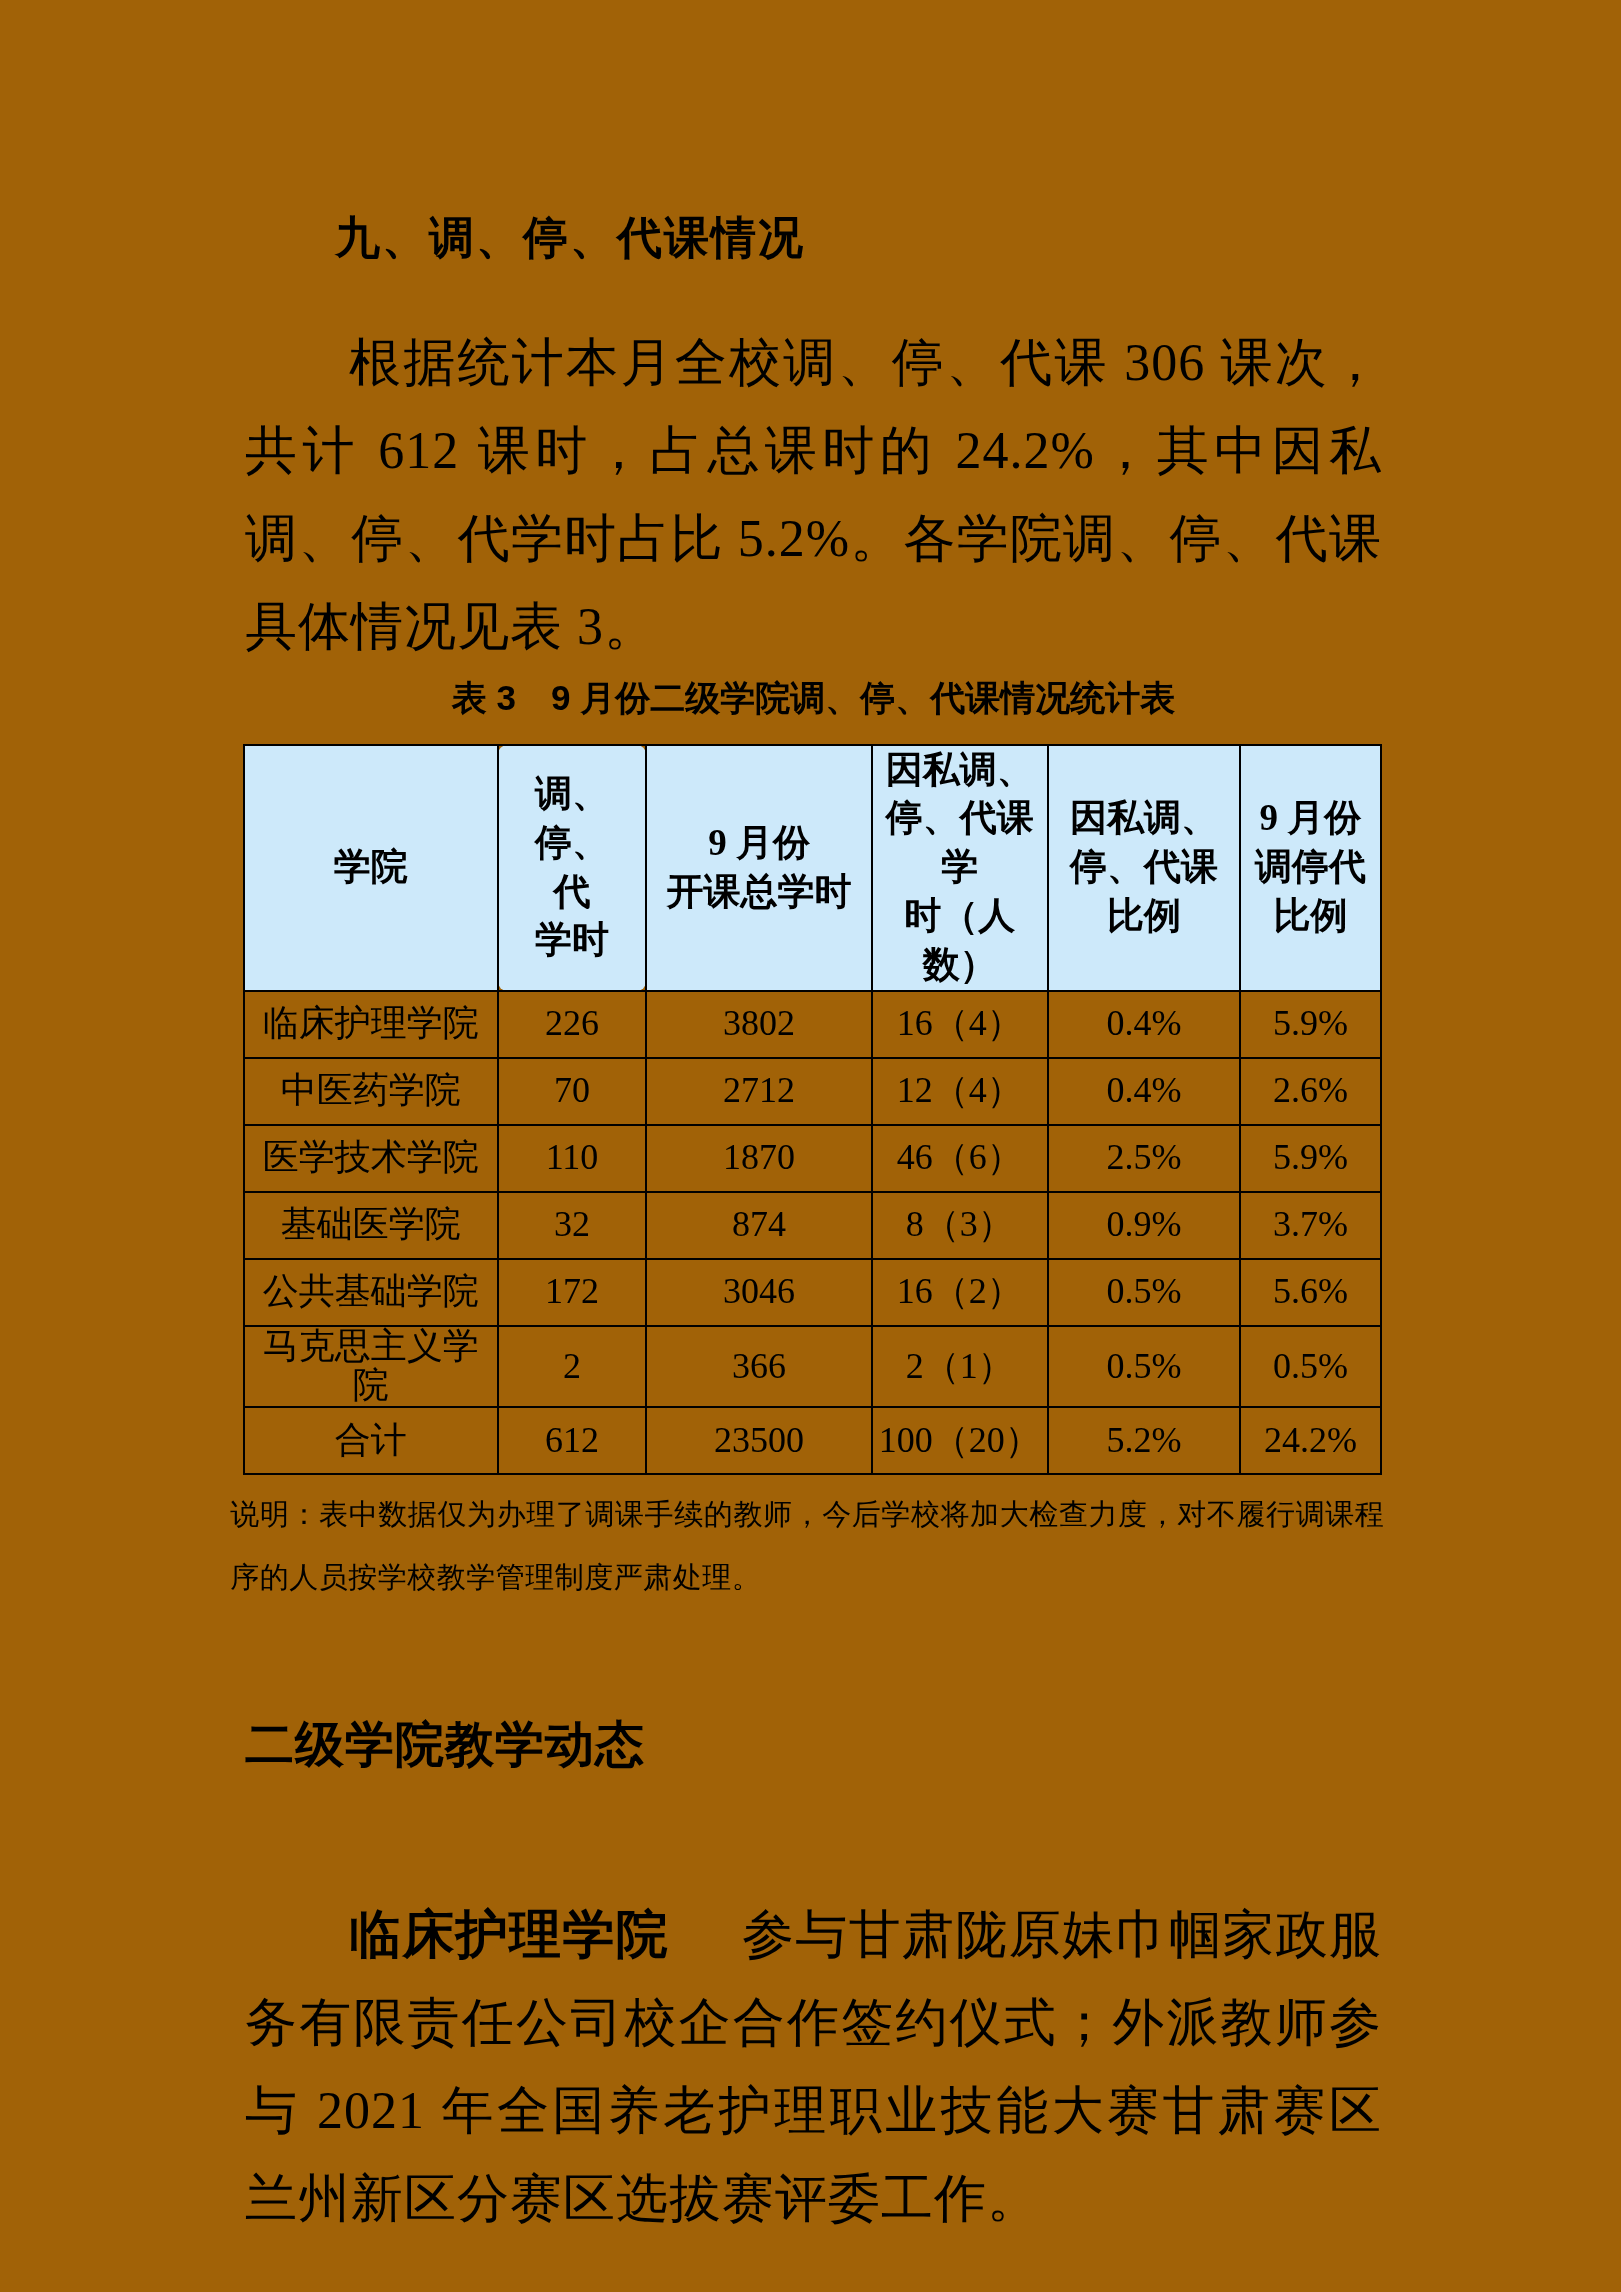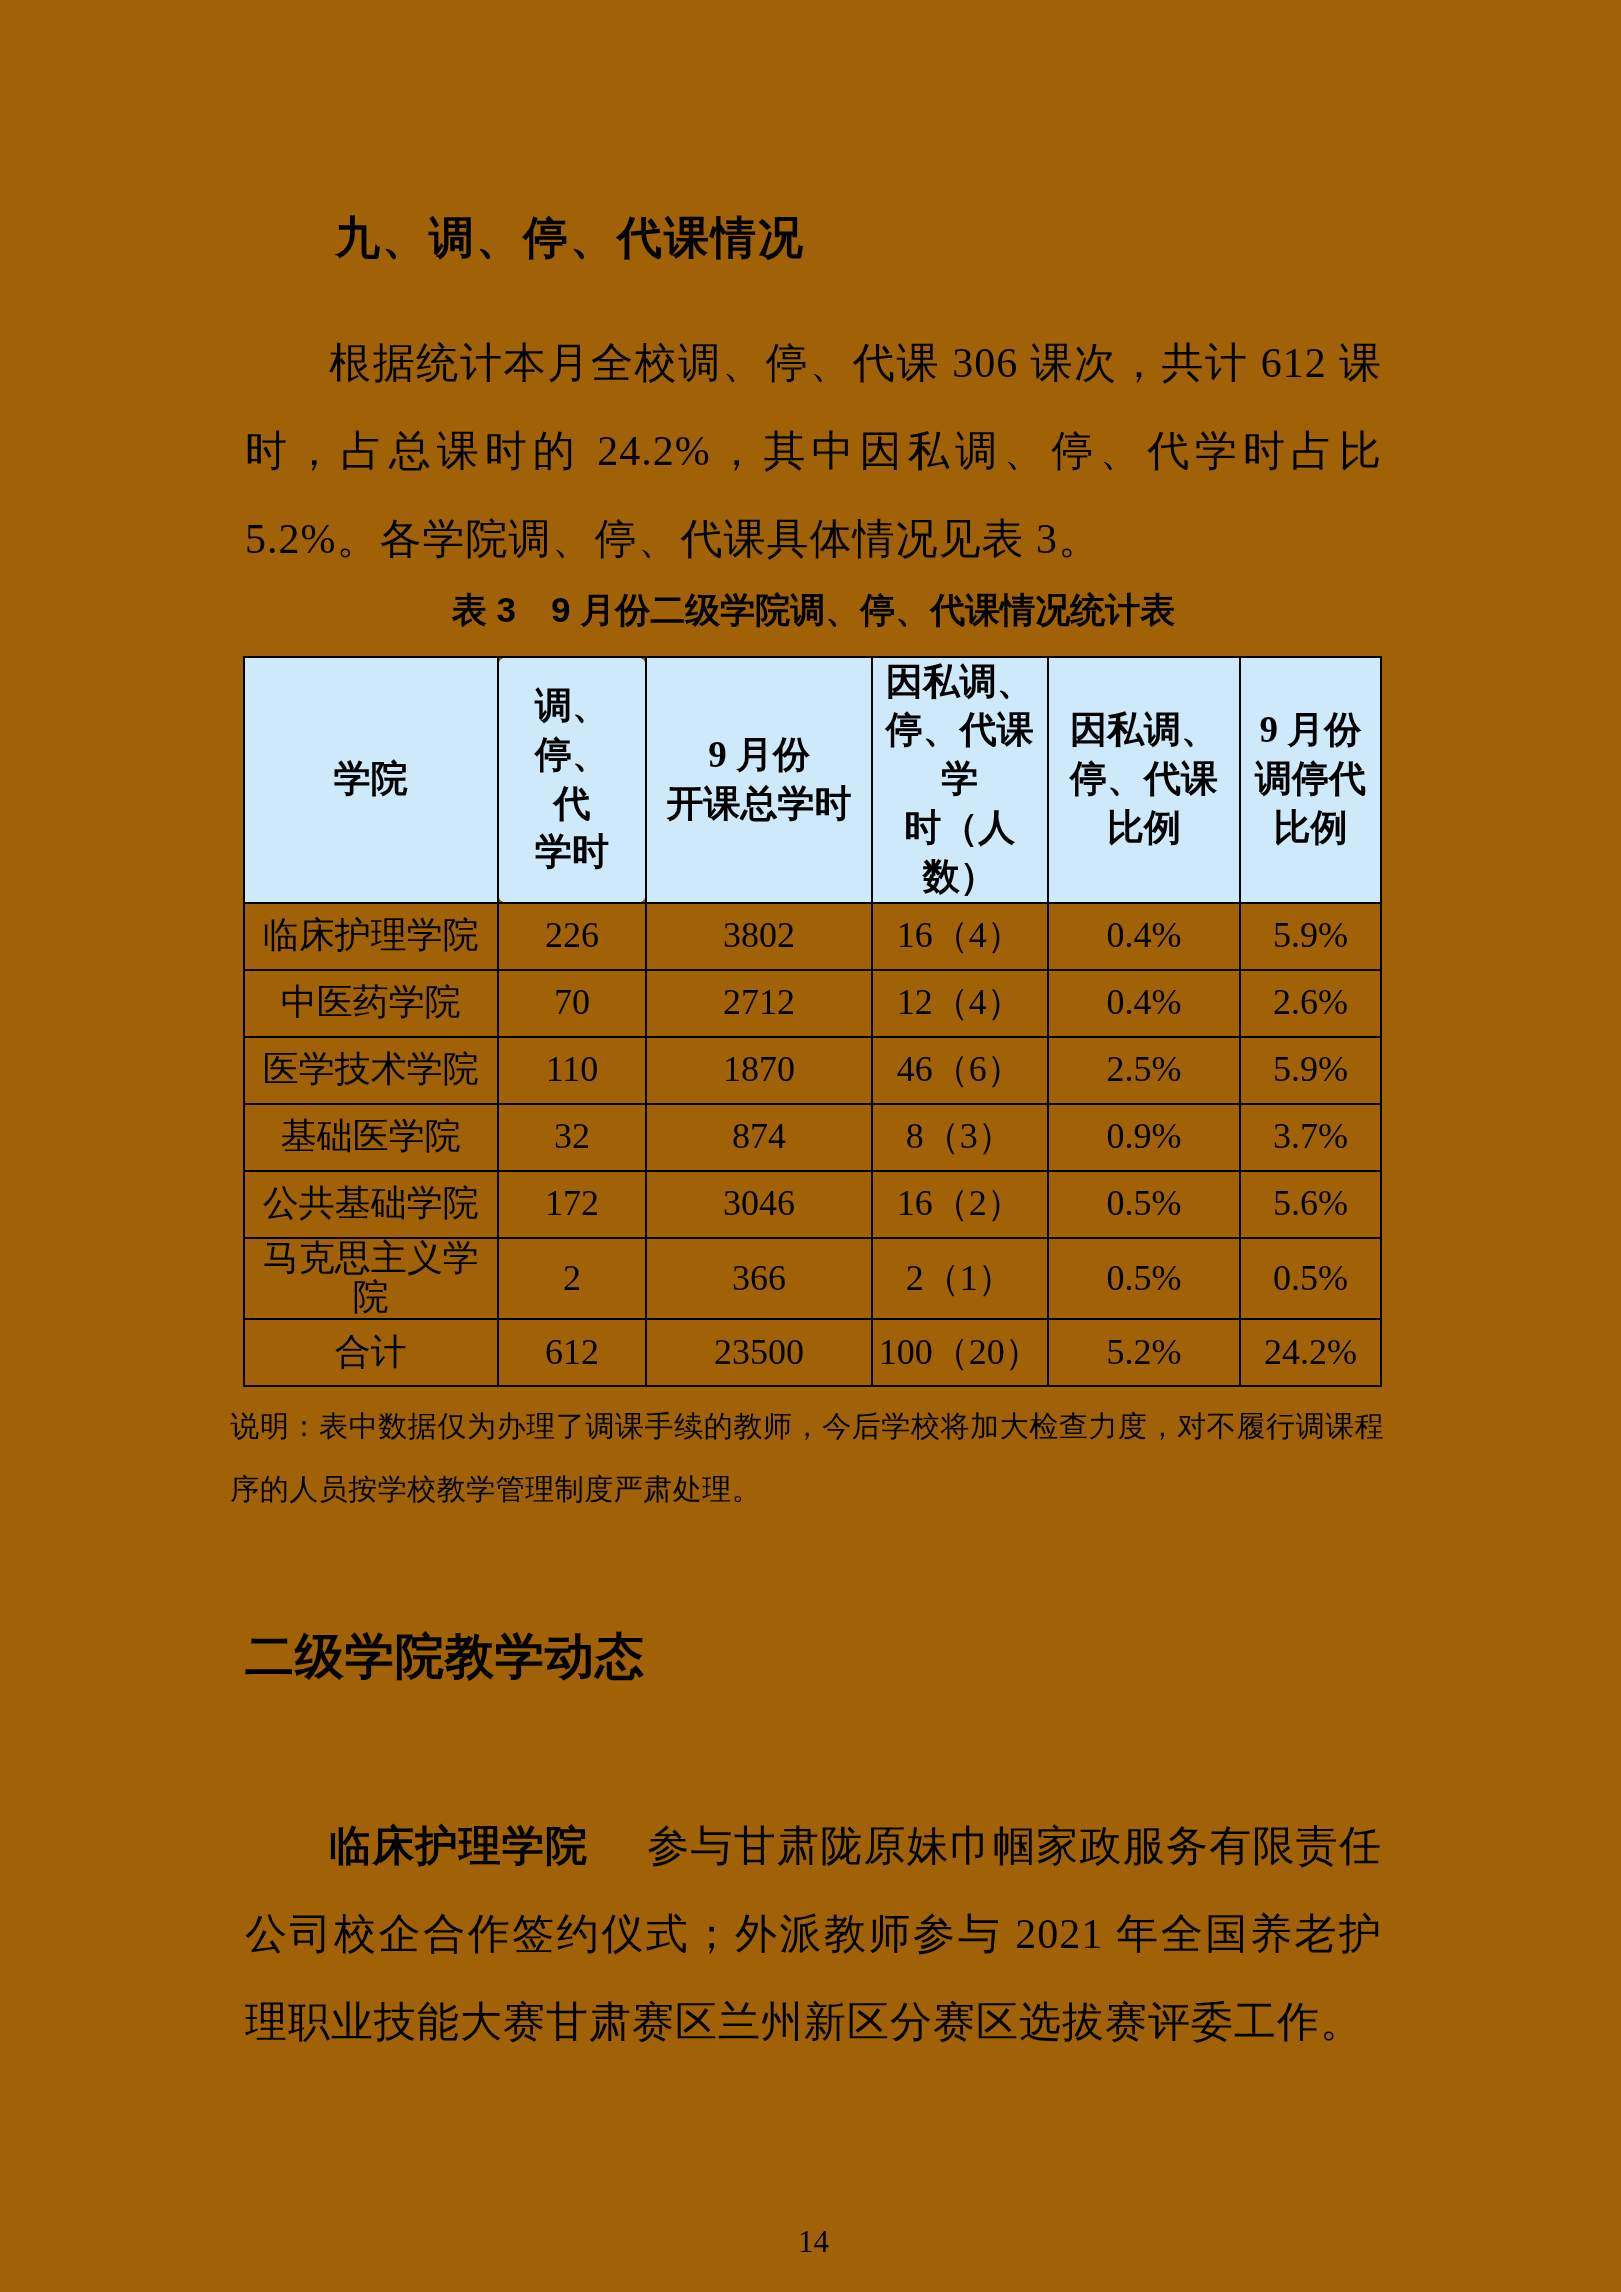--- a/index.html
+++ b/index.html
@@ -23,21 +23,21 @@
     font-size: 45px;
     font-weight: bold;
     line-height: 54px;
     text-indent: 2em;
     letter-spacing: 2px;
     font-family: "Liberation Serif", "DejaVu Serif", serif;
   }
   
   .body-para {
     margin: 54px 0 0 0;
-    font-size: 42px;
+    font-size: 52px;
     line-height: 88px;
     text-align: justify;
     text-indent: 2em;
     letter-spacing: 1px;
   }
   .para-lead {
     font-weight: bold;
     font-family: "Liberation Sans", "DejaVu Sans", sans-serif;
     margin-right: 1.4em;
   }

